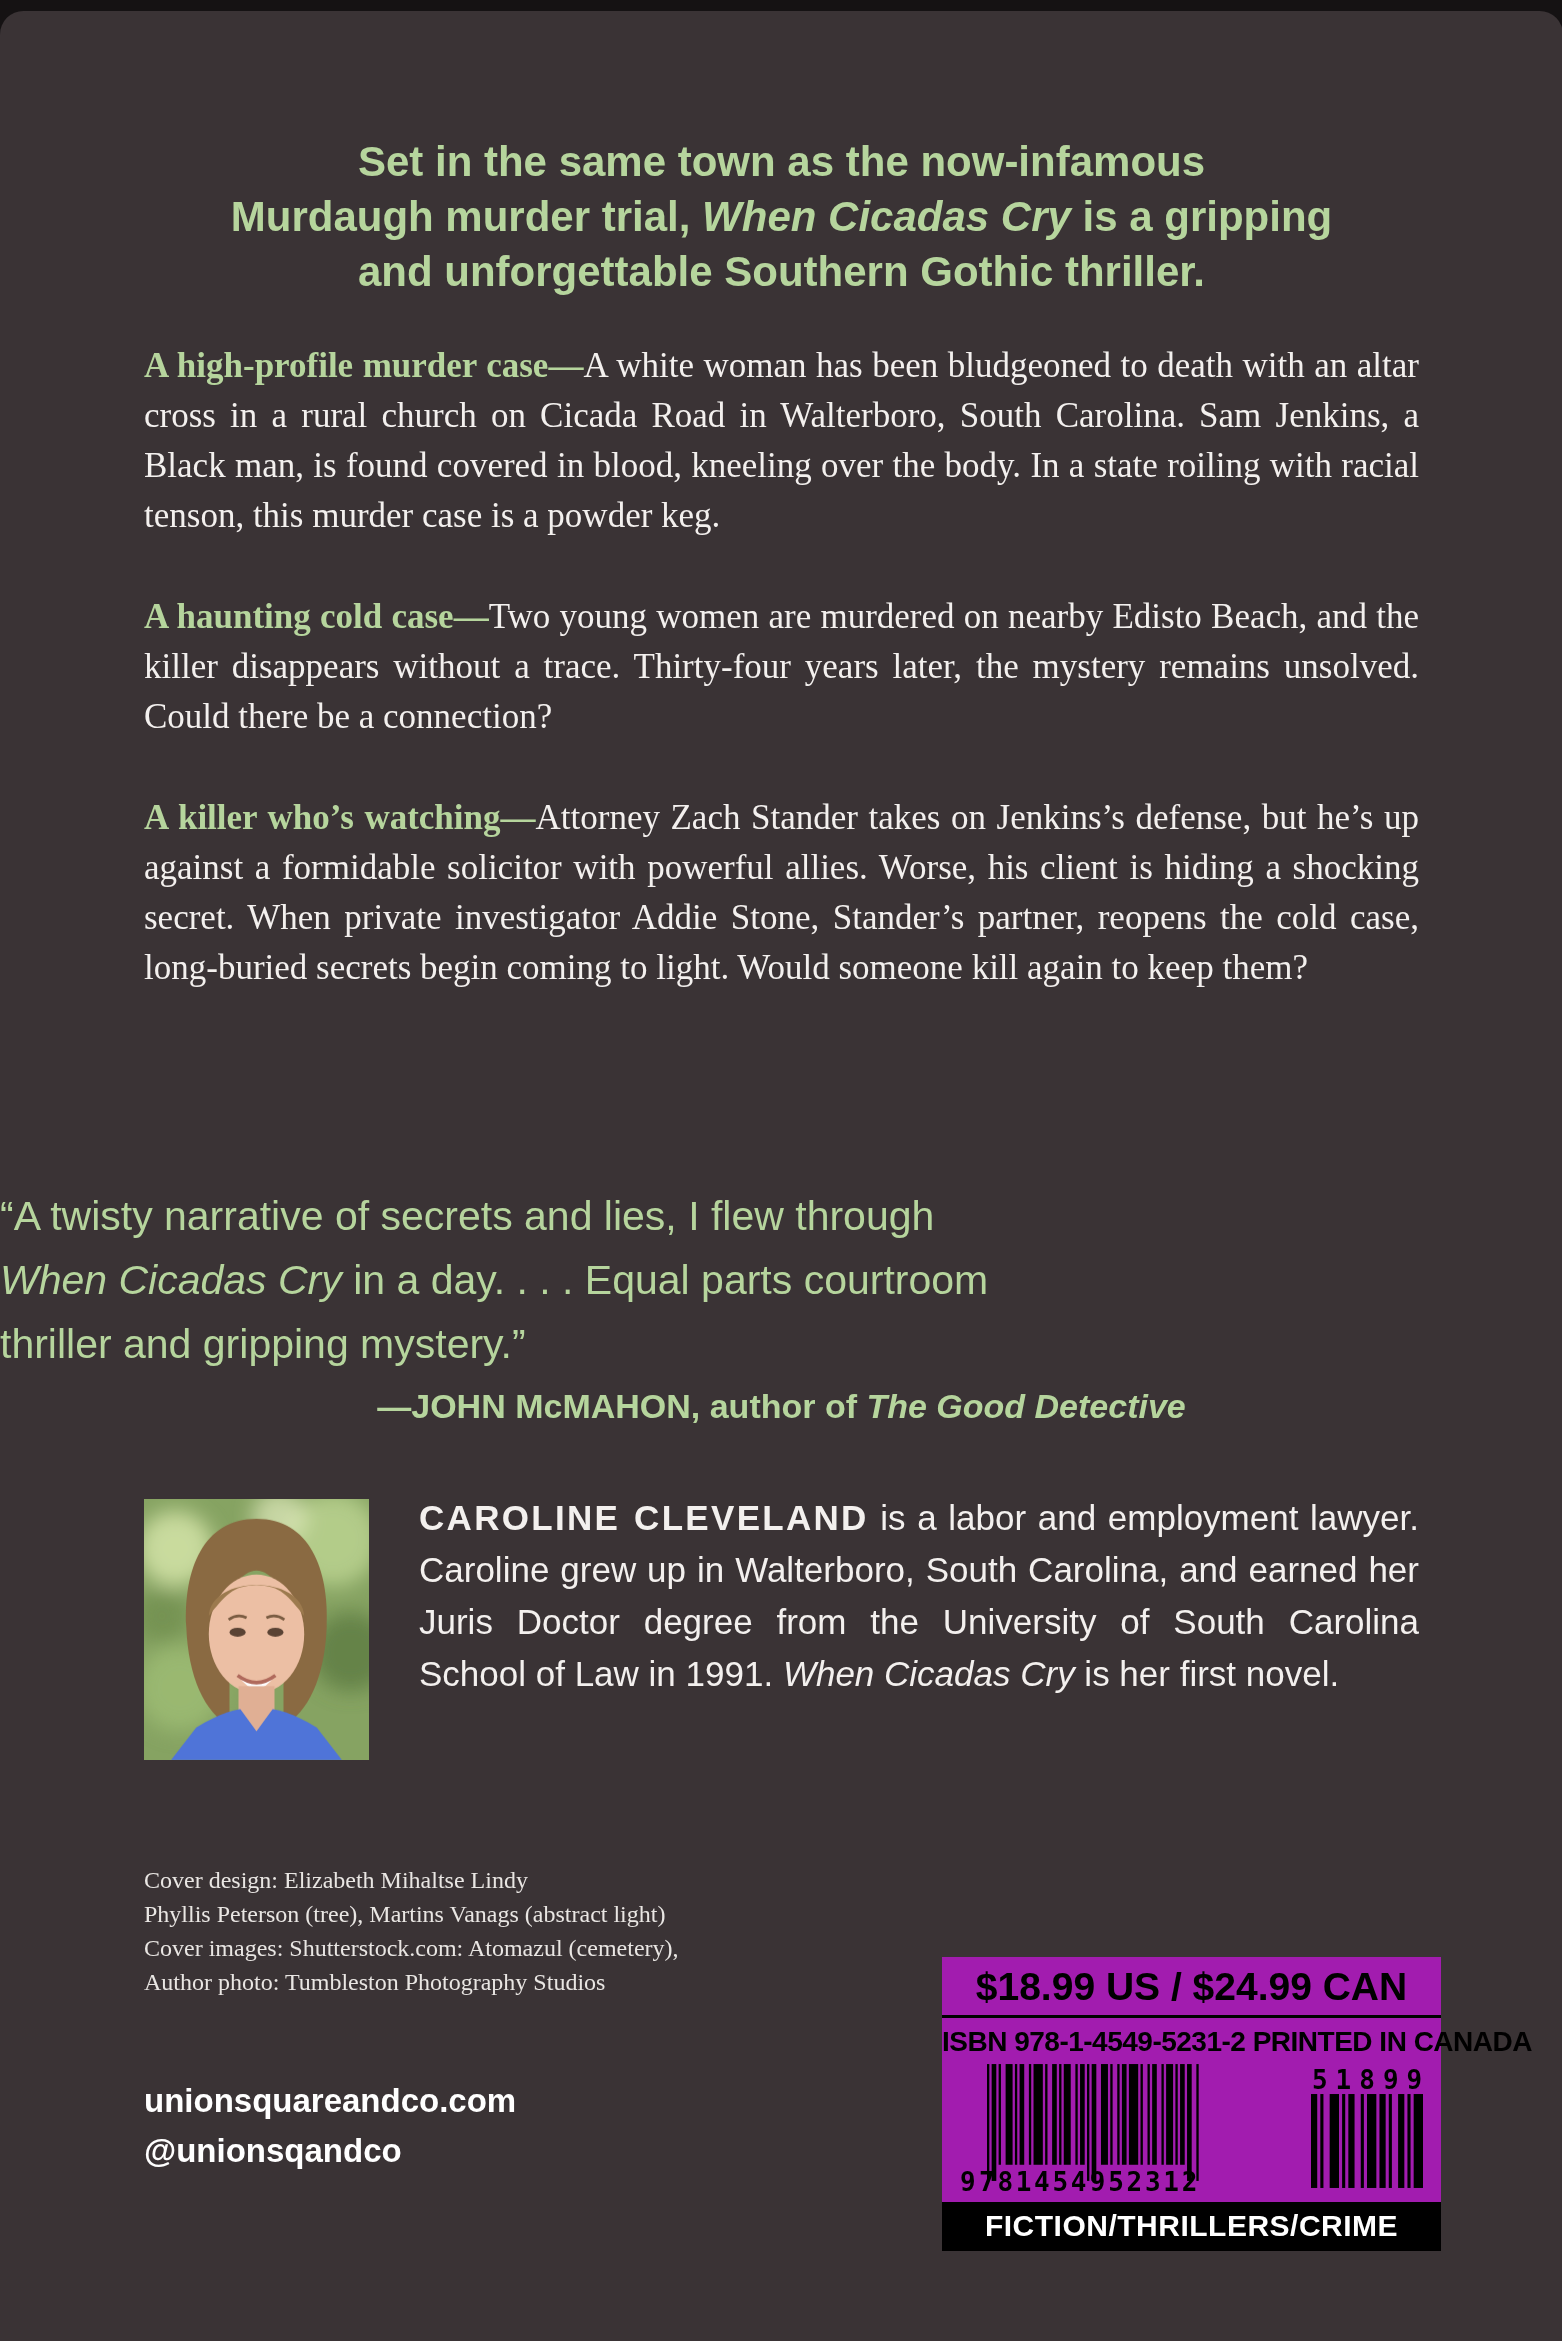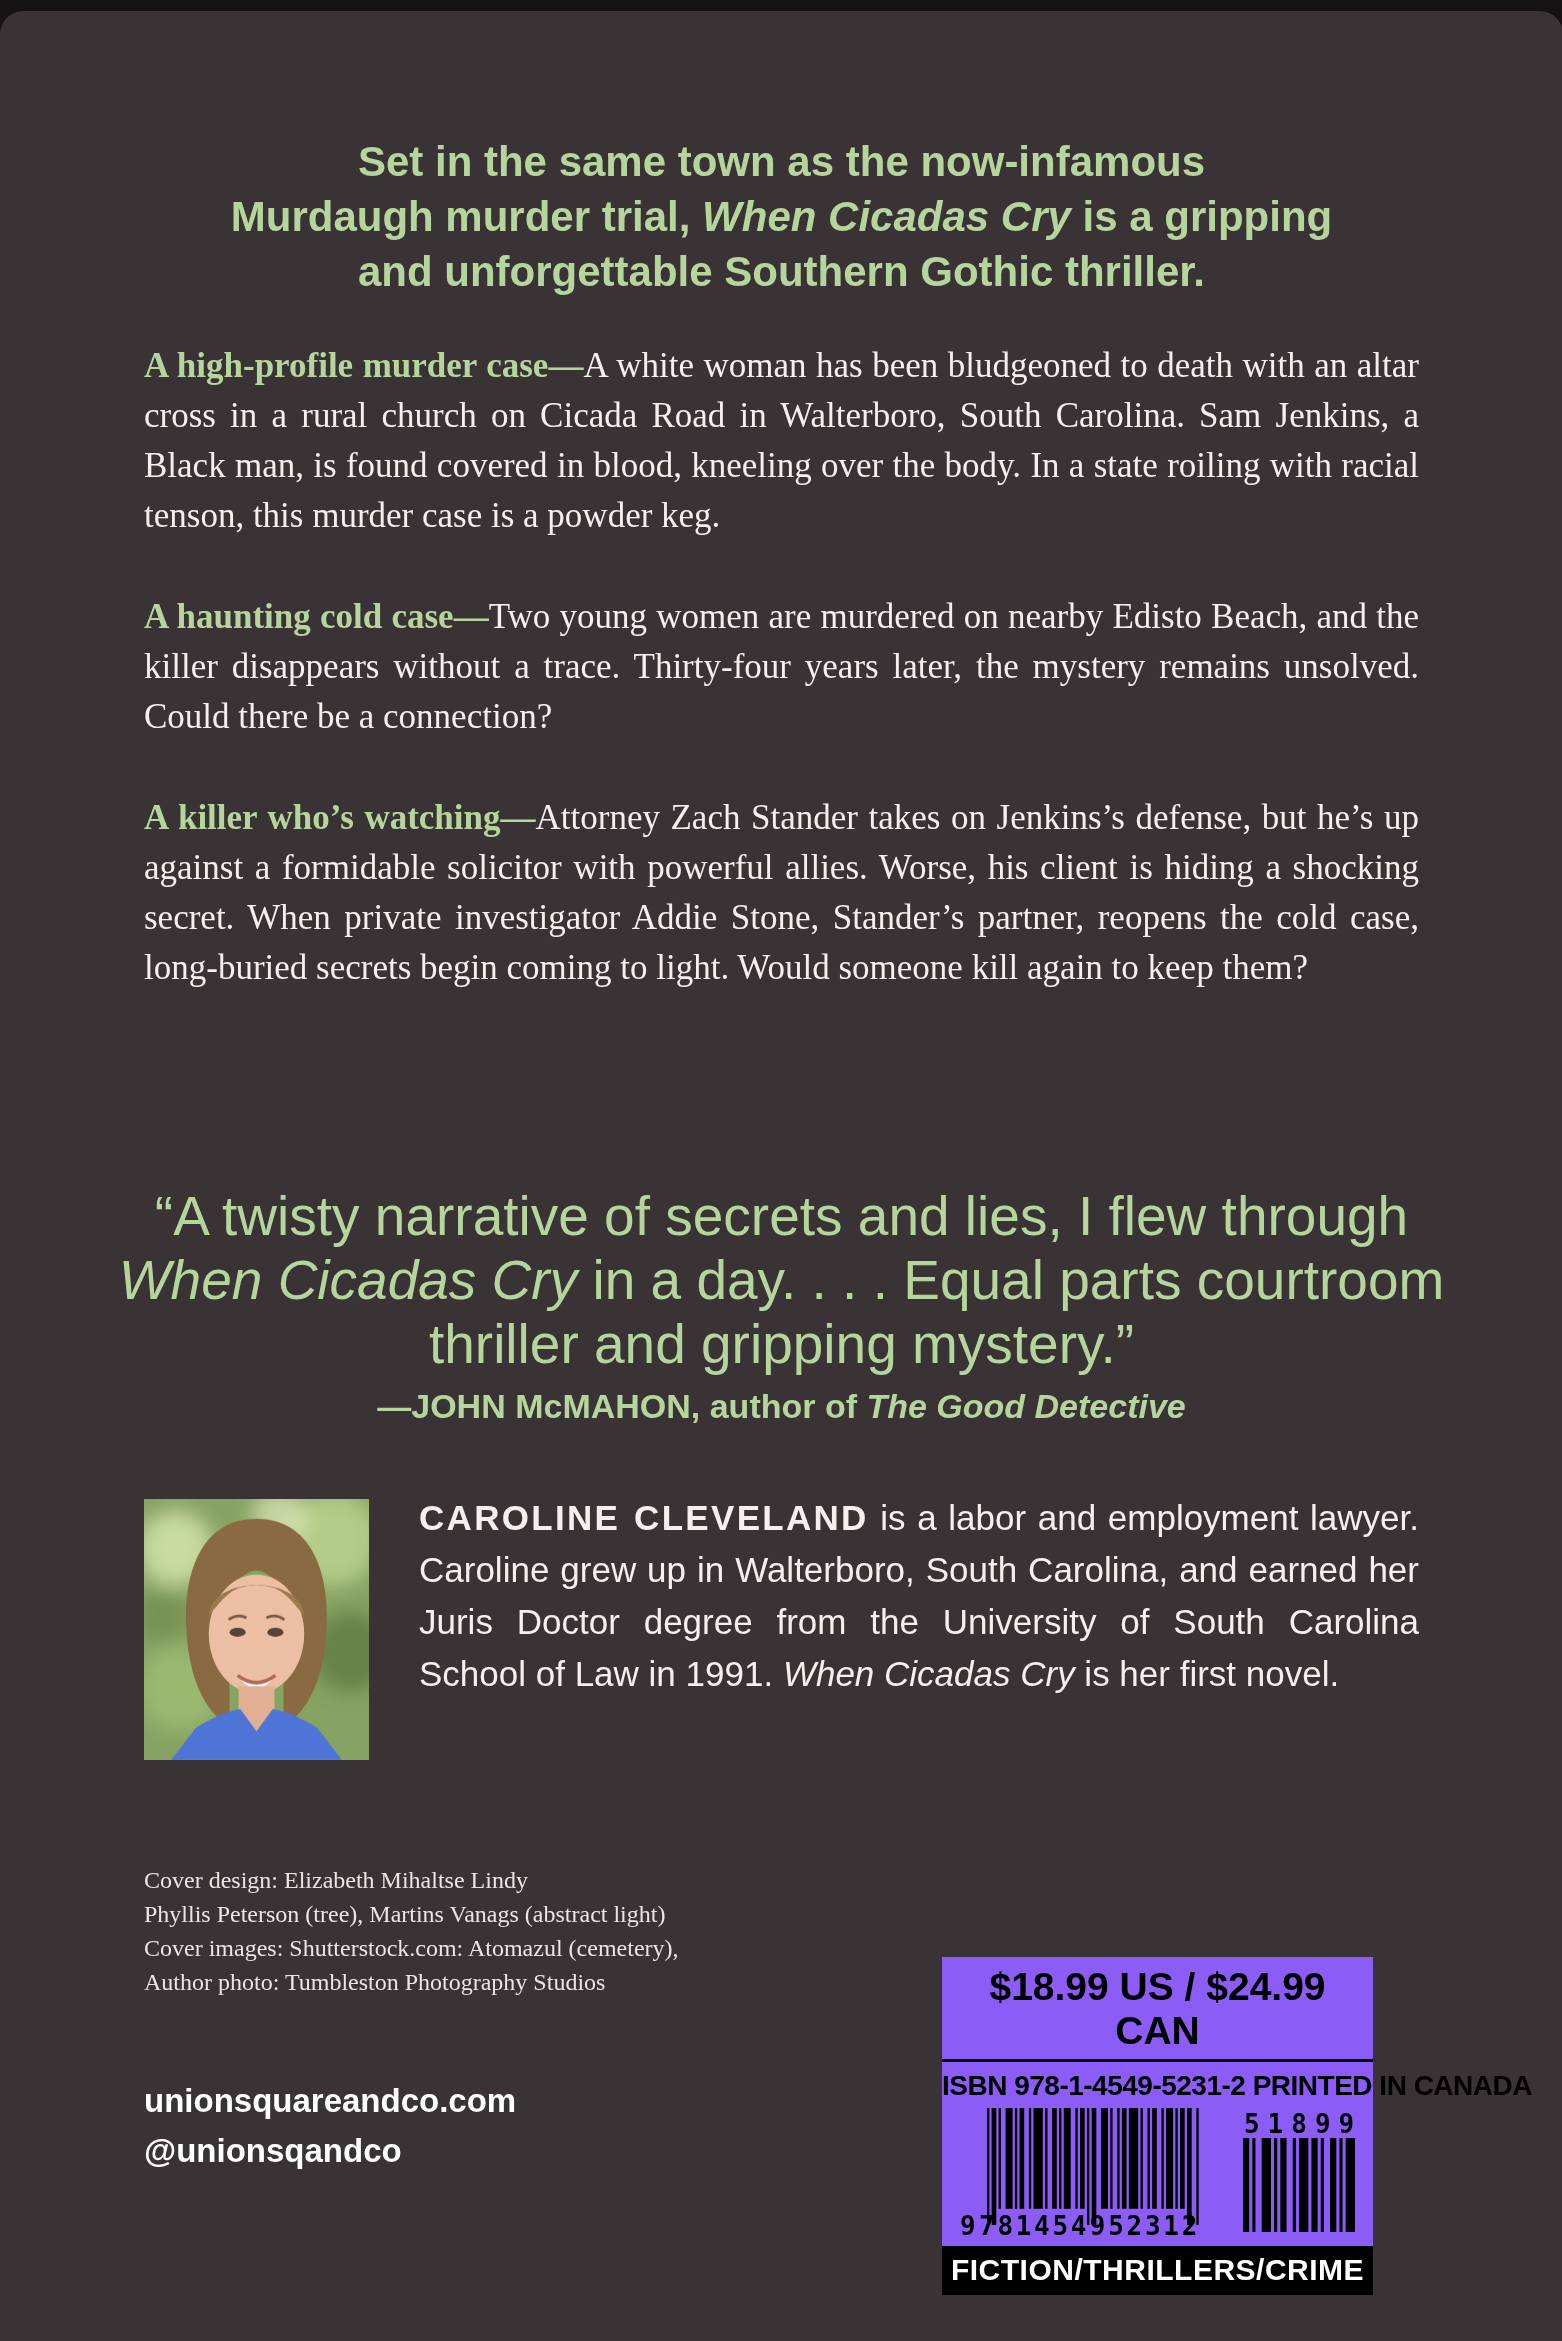--- a/index.html
+++ b/index.html
@@ -25,22 +25,22 @@
   }
   .copy{
     position:absolute;top:330px;left:144px;width:1275px;
     color:var(--white);font-size:35px;line-height:50px;
   }
   .copy p{margin:0 0 51px 0;text-align:justify;font-family:Liberation Serif, serif;}
   .copy .lead{color:var(--green);font-weight:bold;}
 
   .quote{
     position:absolute;top:1173px;left:0;width:100%;
-    text-align:center;color:var(--green);
-    font-size:55px;line-height:64px;white-space:pre-line;
+    color:var(--green);
+    font-size:41px;line-height:64px;white-space:pre-line;
   }
   .attribution{
     position:absolute;top:1376px;left:0;width:100%;
     text-align:center;color:var(--green);
     font-size:34px;font-weight:bold;
   }
 
   .bio{position:absolute;top:1488px;left:144px;width:1275px;display:flex;}
   .photo{width:225px;height:261px;flex:none;background:#6f8f50;}
   .bio-text{
@@ -56,22 +56,22 @@
   .publisher{position:absolute;top:2016px;left:144px;color:#fff;}
   .logo-row{display:flex;align-items:flex-start;}
   .logo-u{width:94px;height:97px;flex:none;}
   .wordmark{
     margin-left:32px;margin-top:10.8px;
     font-weight:bold;font-size:37px;line-height:41px;letter-spacing:0.9px;
   }
   .website{margin-top:49px;font-weight:bold;font-size:33px;line-height:50px;}
 
   .barcode-box{
-    position:absolute;top:1946px;left:942px;width:431px;
-    background:#8b5cf6;color:#000;
+    position:absolute;top:1946px;left:942px;width:499px;
+    background:#a21caf;color:#000;
   }
   .price{
     font-weight:bold;font-size:39px;text-align:center;
     padding:8px 0 6.3px;border-bottom:3.6px solid #000;
   }
   .isbn{
     font-weight:bold;font-size:28px;text-align:center;
     padding:8px 0 3.6px;letter-spacing:-0.5px;white-space:nowrap;
   }
   .bars-wrap{position:relative;height:133px;margin:1.8px 9px 5.4px;}

